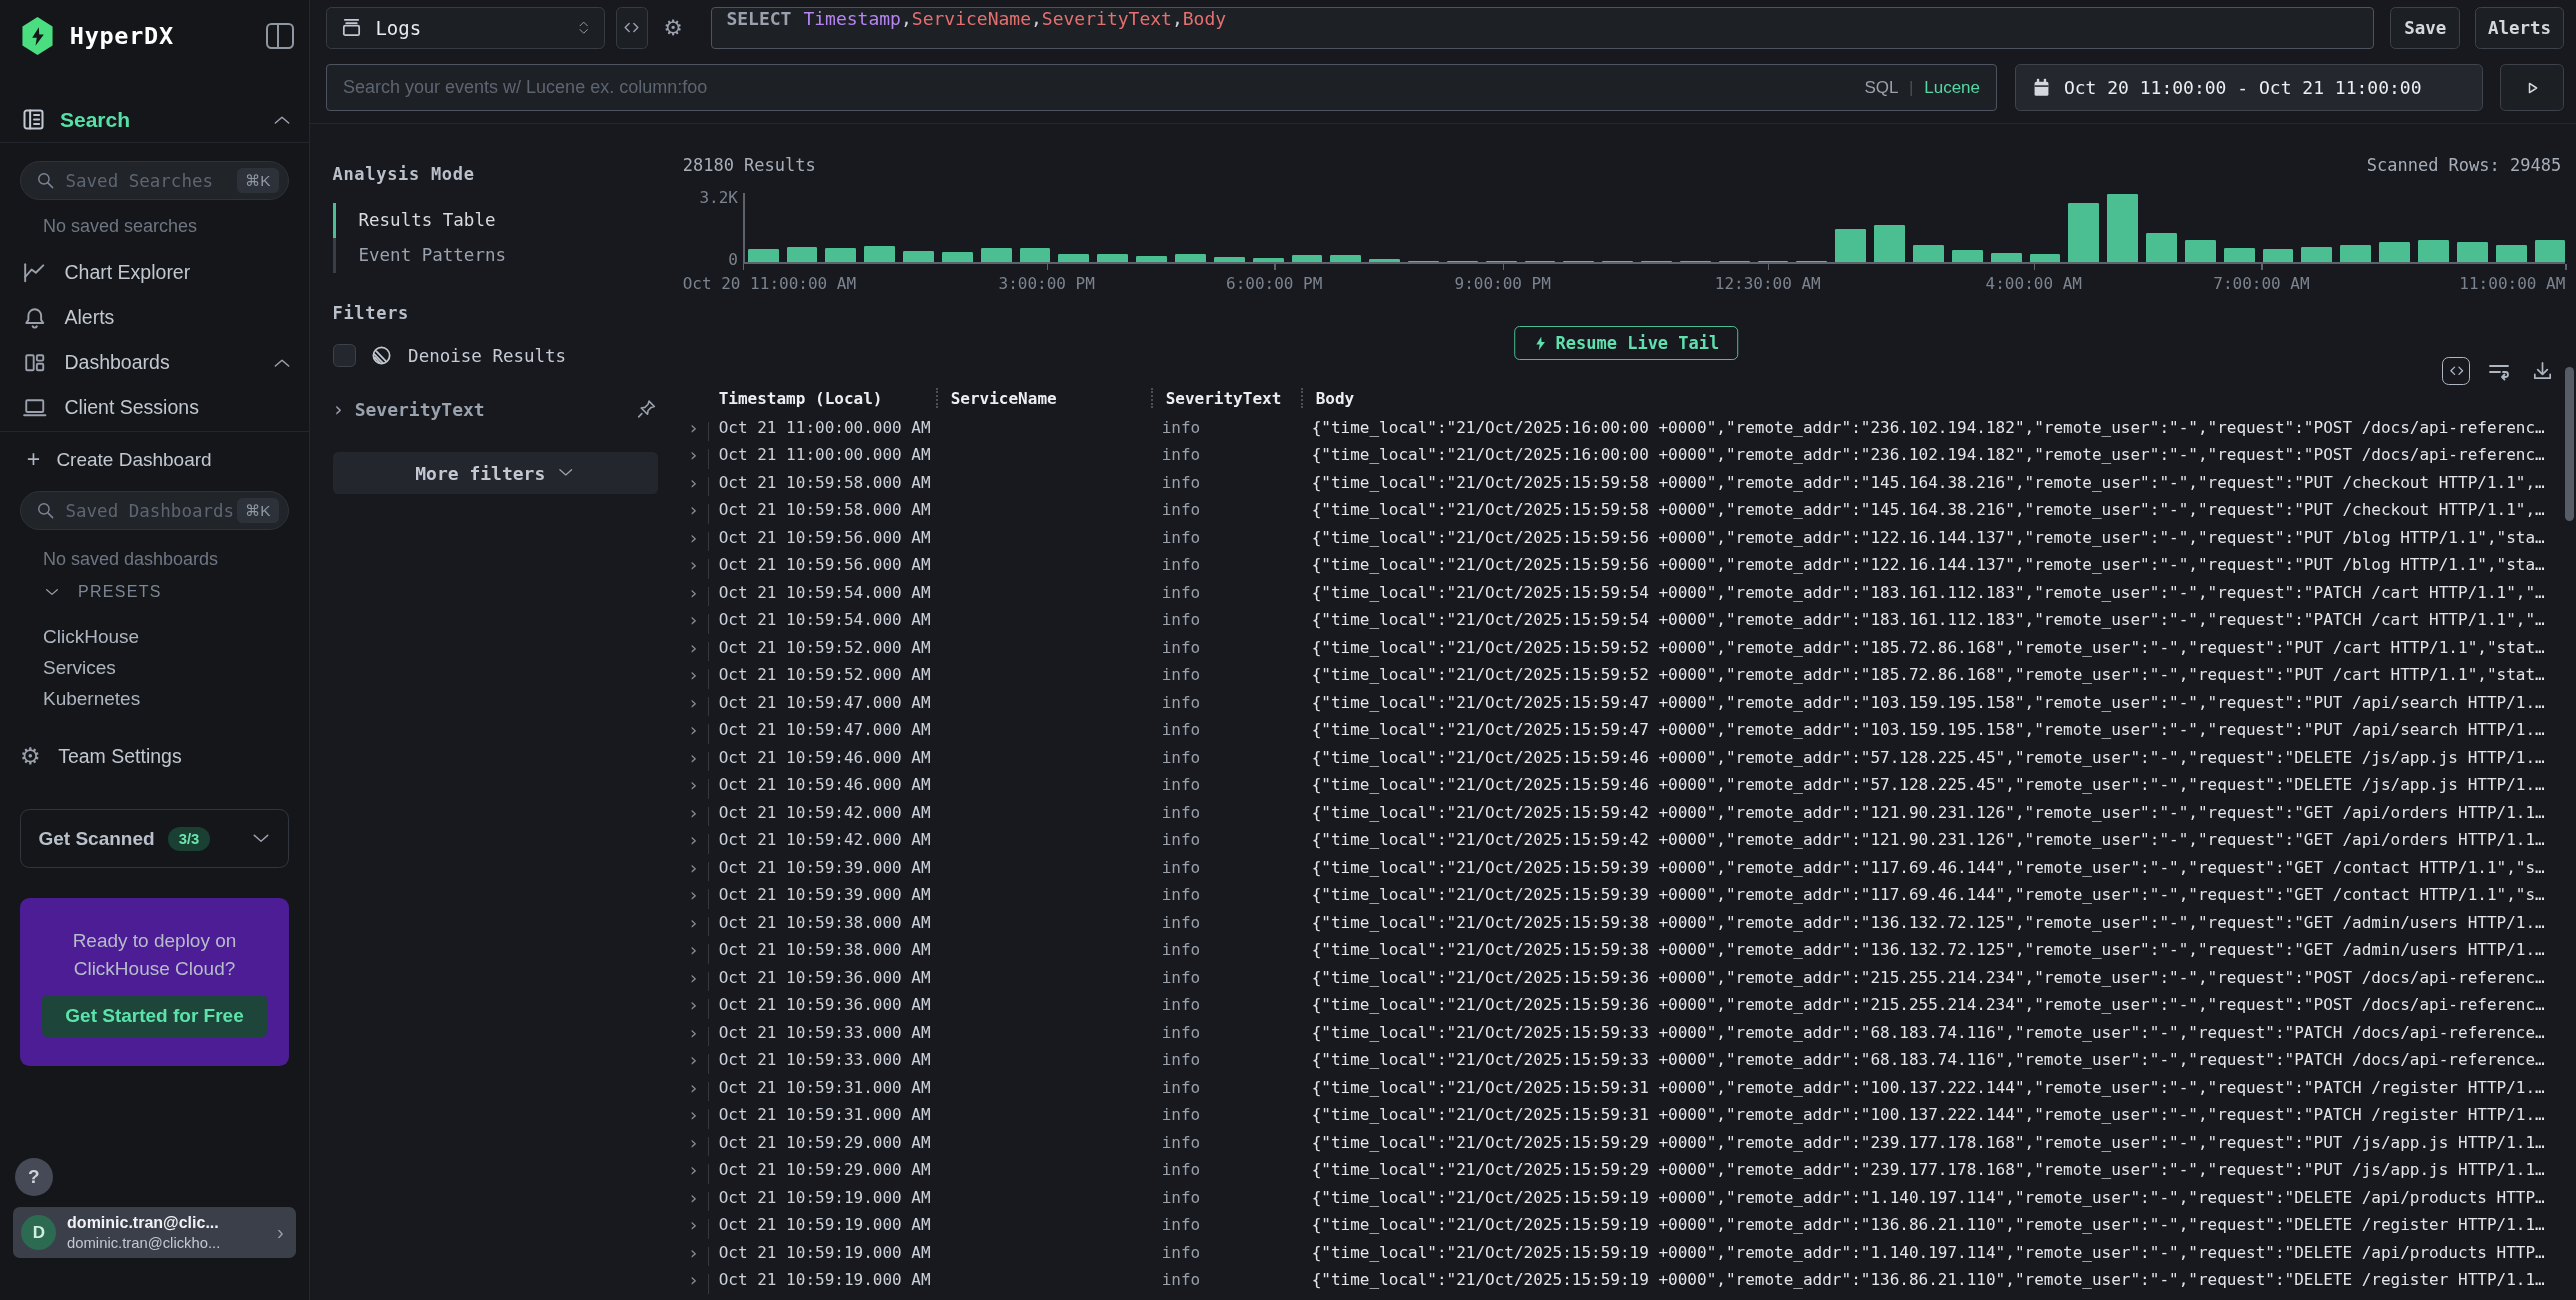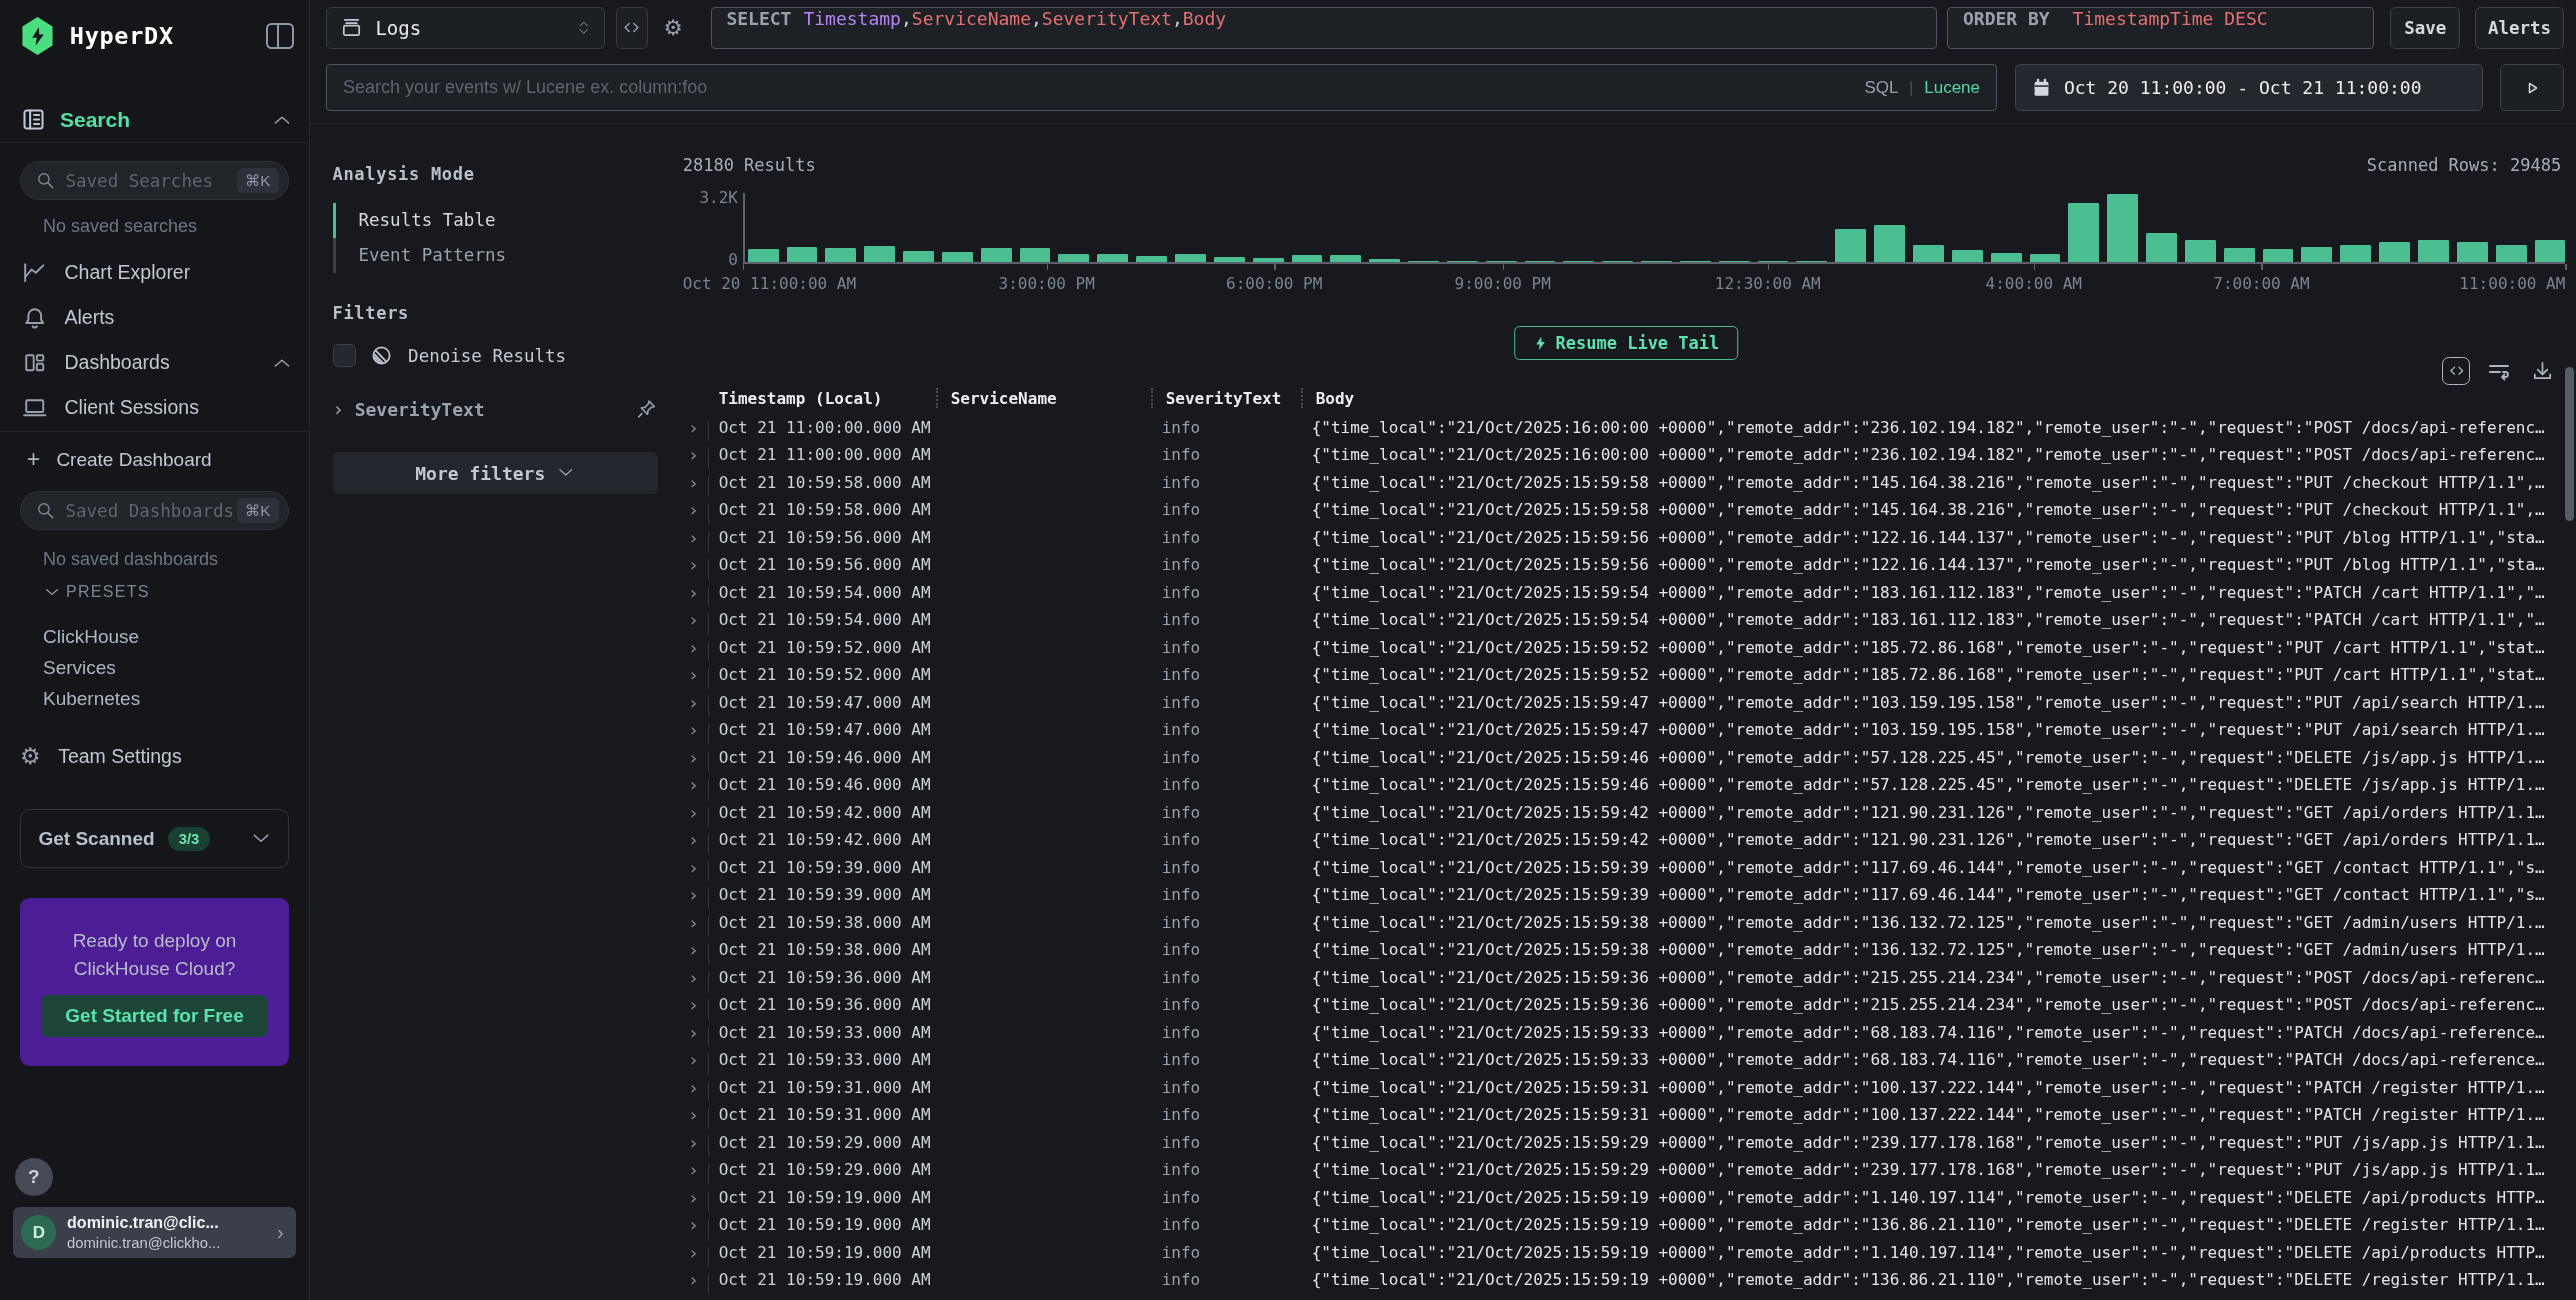--- a/index.html
+++ b/index.html
@@ -29,21 +29,21 @@
 
   .sb-empty { position:absolute; left:43px; color:#6e7684; font-size:18px; }
   .nav-item { display:flex; align-items:center; height:45px; padding:0 17.5px 0 21.5px; color:#c2c8d2; font-size:19.5px; }
   .nav-item .txt { margin-left:17.5px; }
   .nav-list { position:absolute; top:250px; left:0; right:0; }
   .chev-right-auto { margin-left:auto; }
 
   .sb-action { position:absolute; left:20px; right:20px; display:flex; align-items:center; color:#c2c8d2; font-size:19px; }
   .plus { font-size:23px; color:#aeb6c2; width:27px; text-align:center; }
 
-  .presets-label { position:absolute; left:44px; display:flex; align-items:center; gap:6px; color:#7d8694; font-size:16px; letter-spacing:1.3px; }
+  .presets-label { position:absolute; left:44px; display:flex; align-items:center; gap:18px; color:#7d8694; font-size:16px; letter-spacing:1.3px; }
   .preset-list { position:absolute; left:43px; right:20px;margin-top:12px; }
   .preset-item { height:31px; display:flex; align-items:center; color:#aeb6c2; font-size:19px; }
 
   .team-row { position:absolute; top:737px; left:20px; right:20px; height:38px; display:flex; align-items:center; color:#c2c8d2; font-size:19.5px; }
   .team-row .gear-glyph { font-size:23px; color:#9aa1ad; }
   .team-row .txt { margin-left:17.5px; }
 
   .get-started-box { position:absolute; top:809px; left:20px; right:20px; height:59px; border:1.3px solid #31353e; border-radius:9.4px;
                      display:flex; align-items:center; padding:0 17.5px; }
   .get-started-box .t { color:#b9c0cb; font-weight:bold; font-size:19px; }
@@ -332,24 +332,20 @@
         </svg>
     </div>
     <div class="gear-btn">
         <span>⚙</span>
       </div>
 
     <div class="query-box">
       <span class="kw">SELECT</span><span><span class="tok-purple">Timestamp</span><span class="tok-comma">,</span><span class="tok-red">ServiceName</span><span class="tok-comma">,</span><span class="tok-red">SeverityText</span><span class="tok-comma">,</span><span class="tok-red">Body</span></span>
     </div>
 
-    <div class="query-box order-box" style="flex:none">
-      <span class="kw">ORDER BY</span>
-      <span class="val">TimestampTime DESC</span>
-    </div>
     <button class="btn save-btn">Save</button>
     <button class="btn alerts-btn">Alerts</button>
   </div>
 
   <div id="row2">
     <div class="search-box">
       <span class="ph">Search your events w/ Lucene ex. column:foo</span>
       <span class="lang-toggle">
         <span class="lang-sql">SQL</span>
         <span class="lang-div">|</span>

